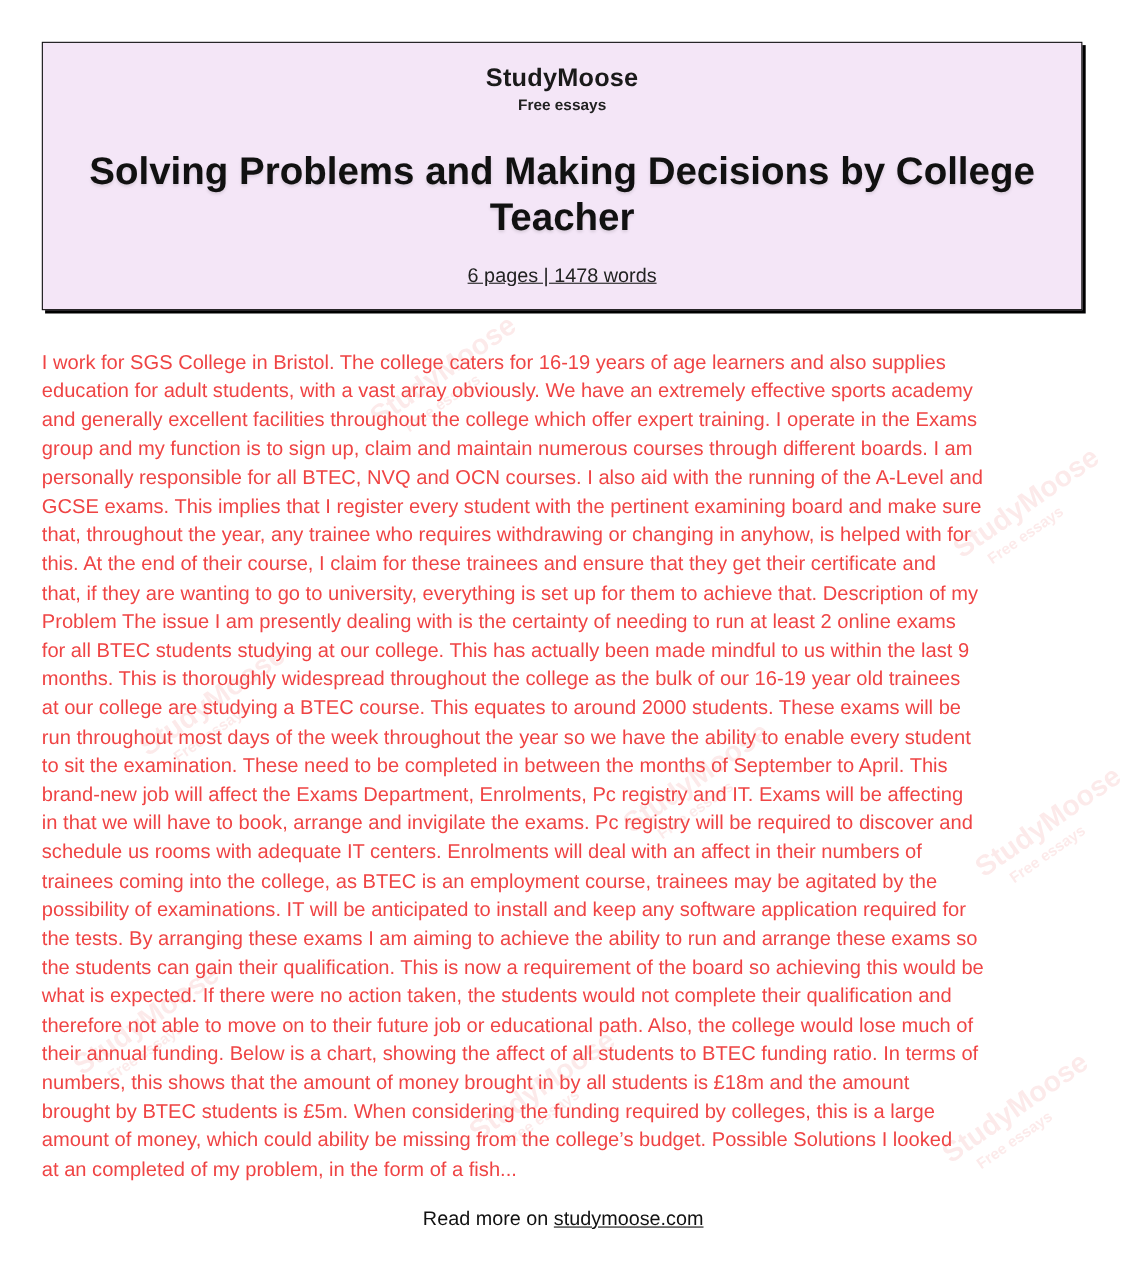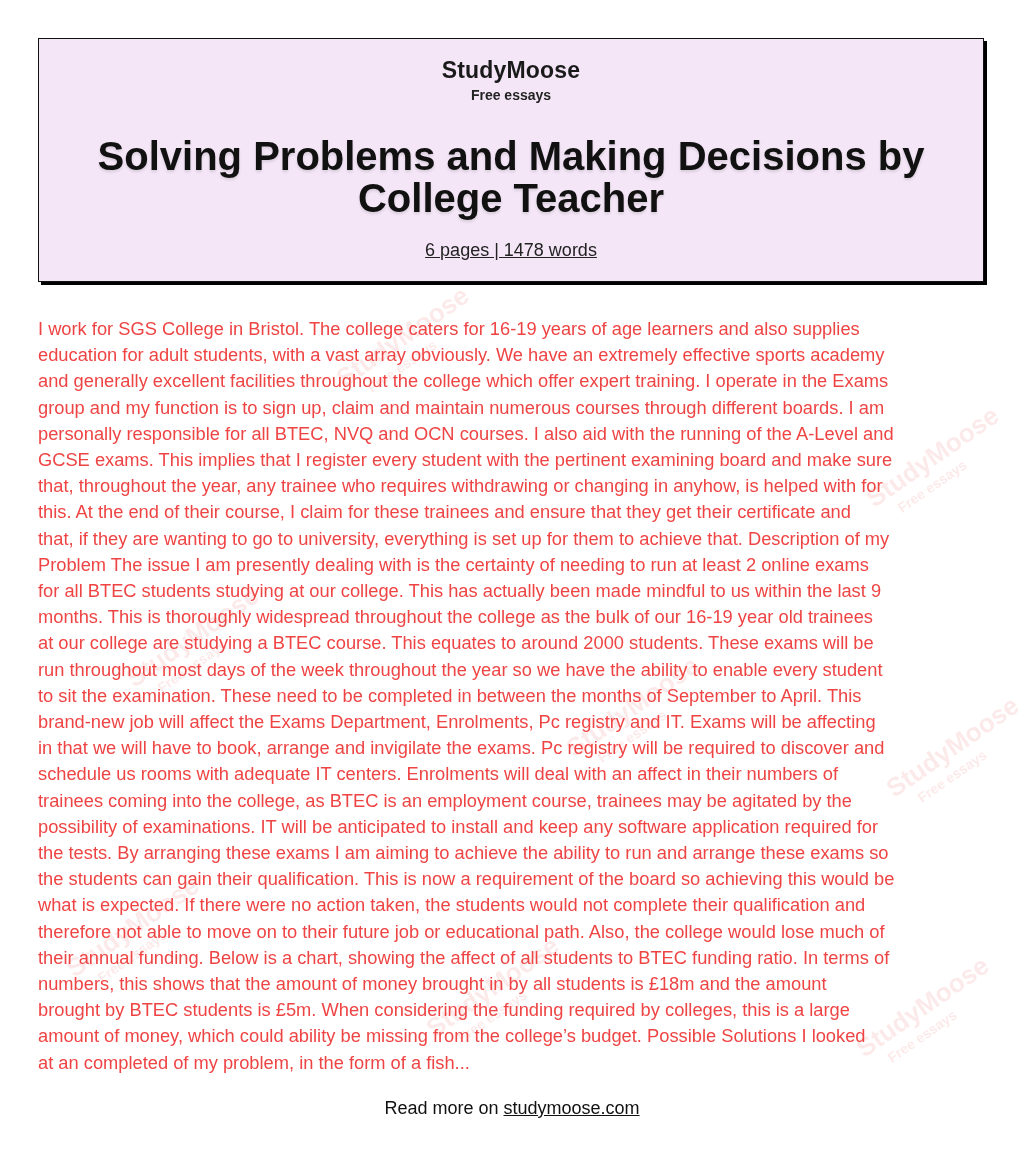--- a/index.html
+++ b/index.html
@@ -16,21 +16,21 @@
   .brand {
     position: absolute; left: 0; right: 0; top: 18px;
     font-size: 23px; font-weight: bold; color: #1a1a1a; letter-spacing: 0.2px;
   }
   .tagline {
     position: absolute; left: 0; right: 0; top: 48px;
     font-size: 14px; font-weight: bold; color: #222;
   }
   .title {
     position: absolute; left: 30px; right: 30px; top: 96px;
-    font-size: 40px; font-weight: bold; color: #111; line-height: 42px;
+    font-size: 35px; font-weight: bold; color: #111; line-height: 42px;
     text-shadow: 0 2px 3px rgba(0,0,0,0.12);
   }
   .meta {
     position: absolute; left: 0; right: 0; top: 201px;
     font-size: 18px; color: #222; text-decoration: underline;
   }
   .watermarks { position: absolute; left: 0; top: 290px; width: 1024px; height: 800px; pointer-events: none; }
   .wm {
     position: absolute; color: rgba(230, 90, 90, 0.13);
     font-weight: bold; font-size: 26px; transform: rotate(-35deg);

